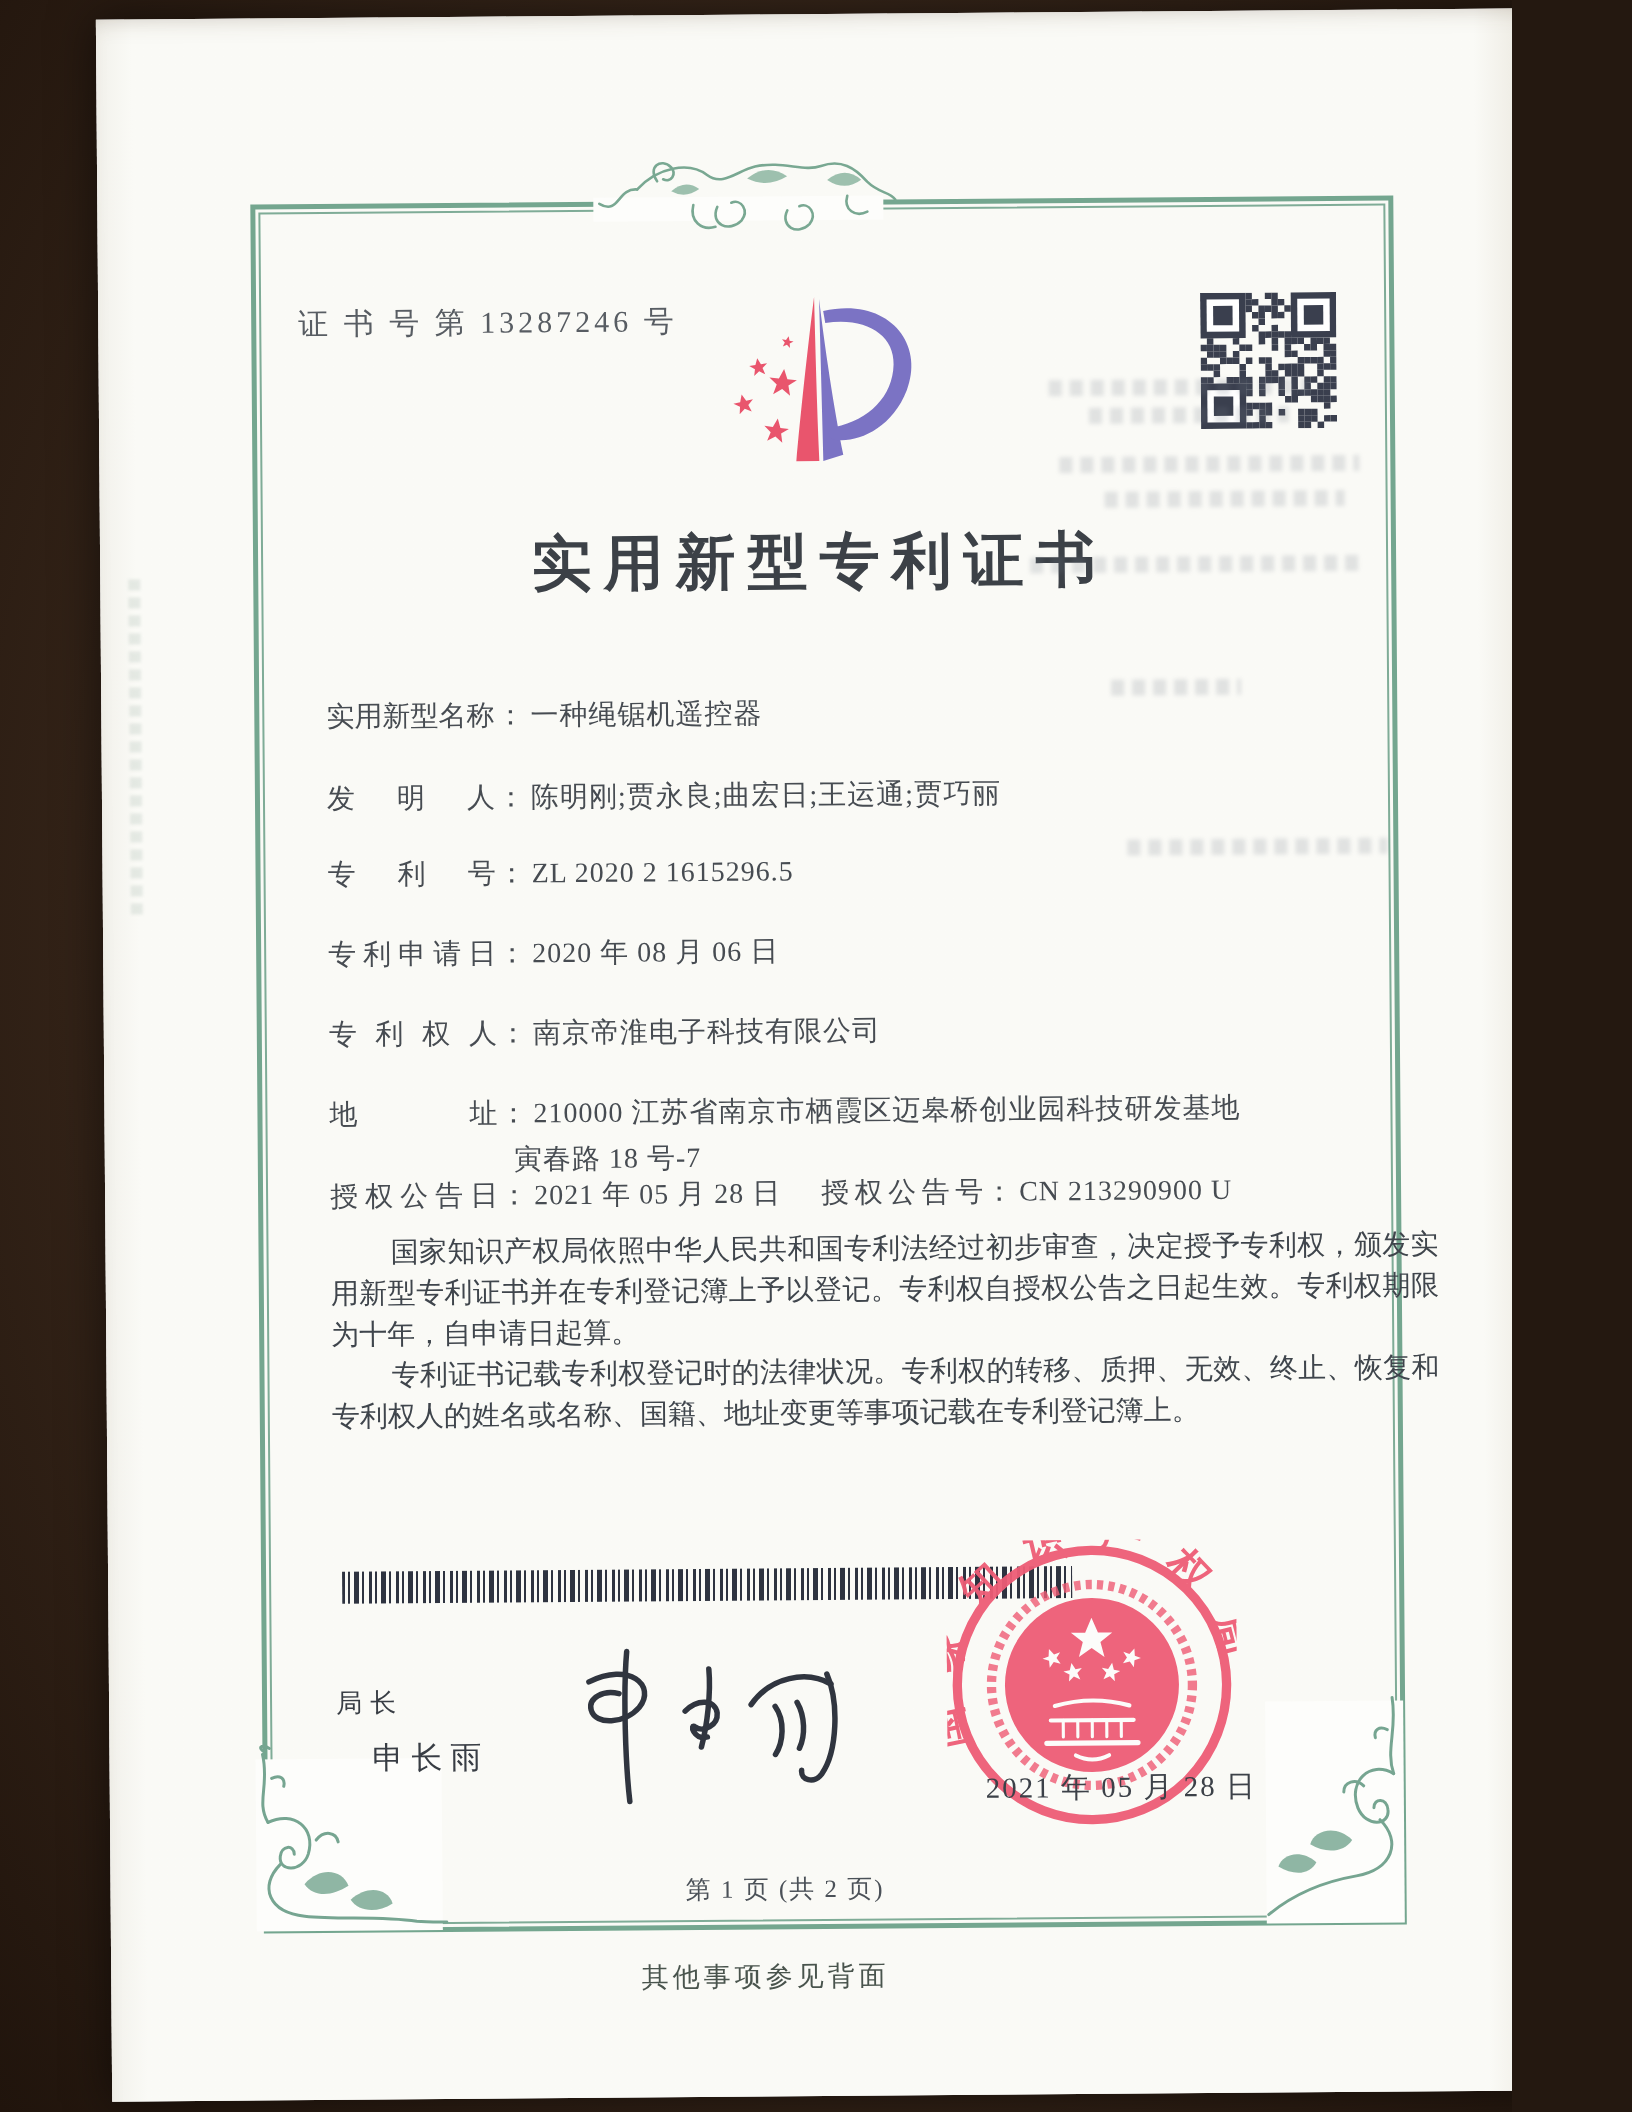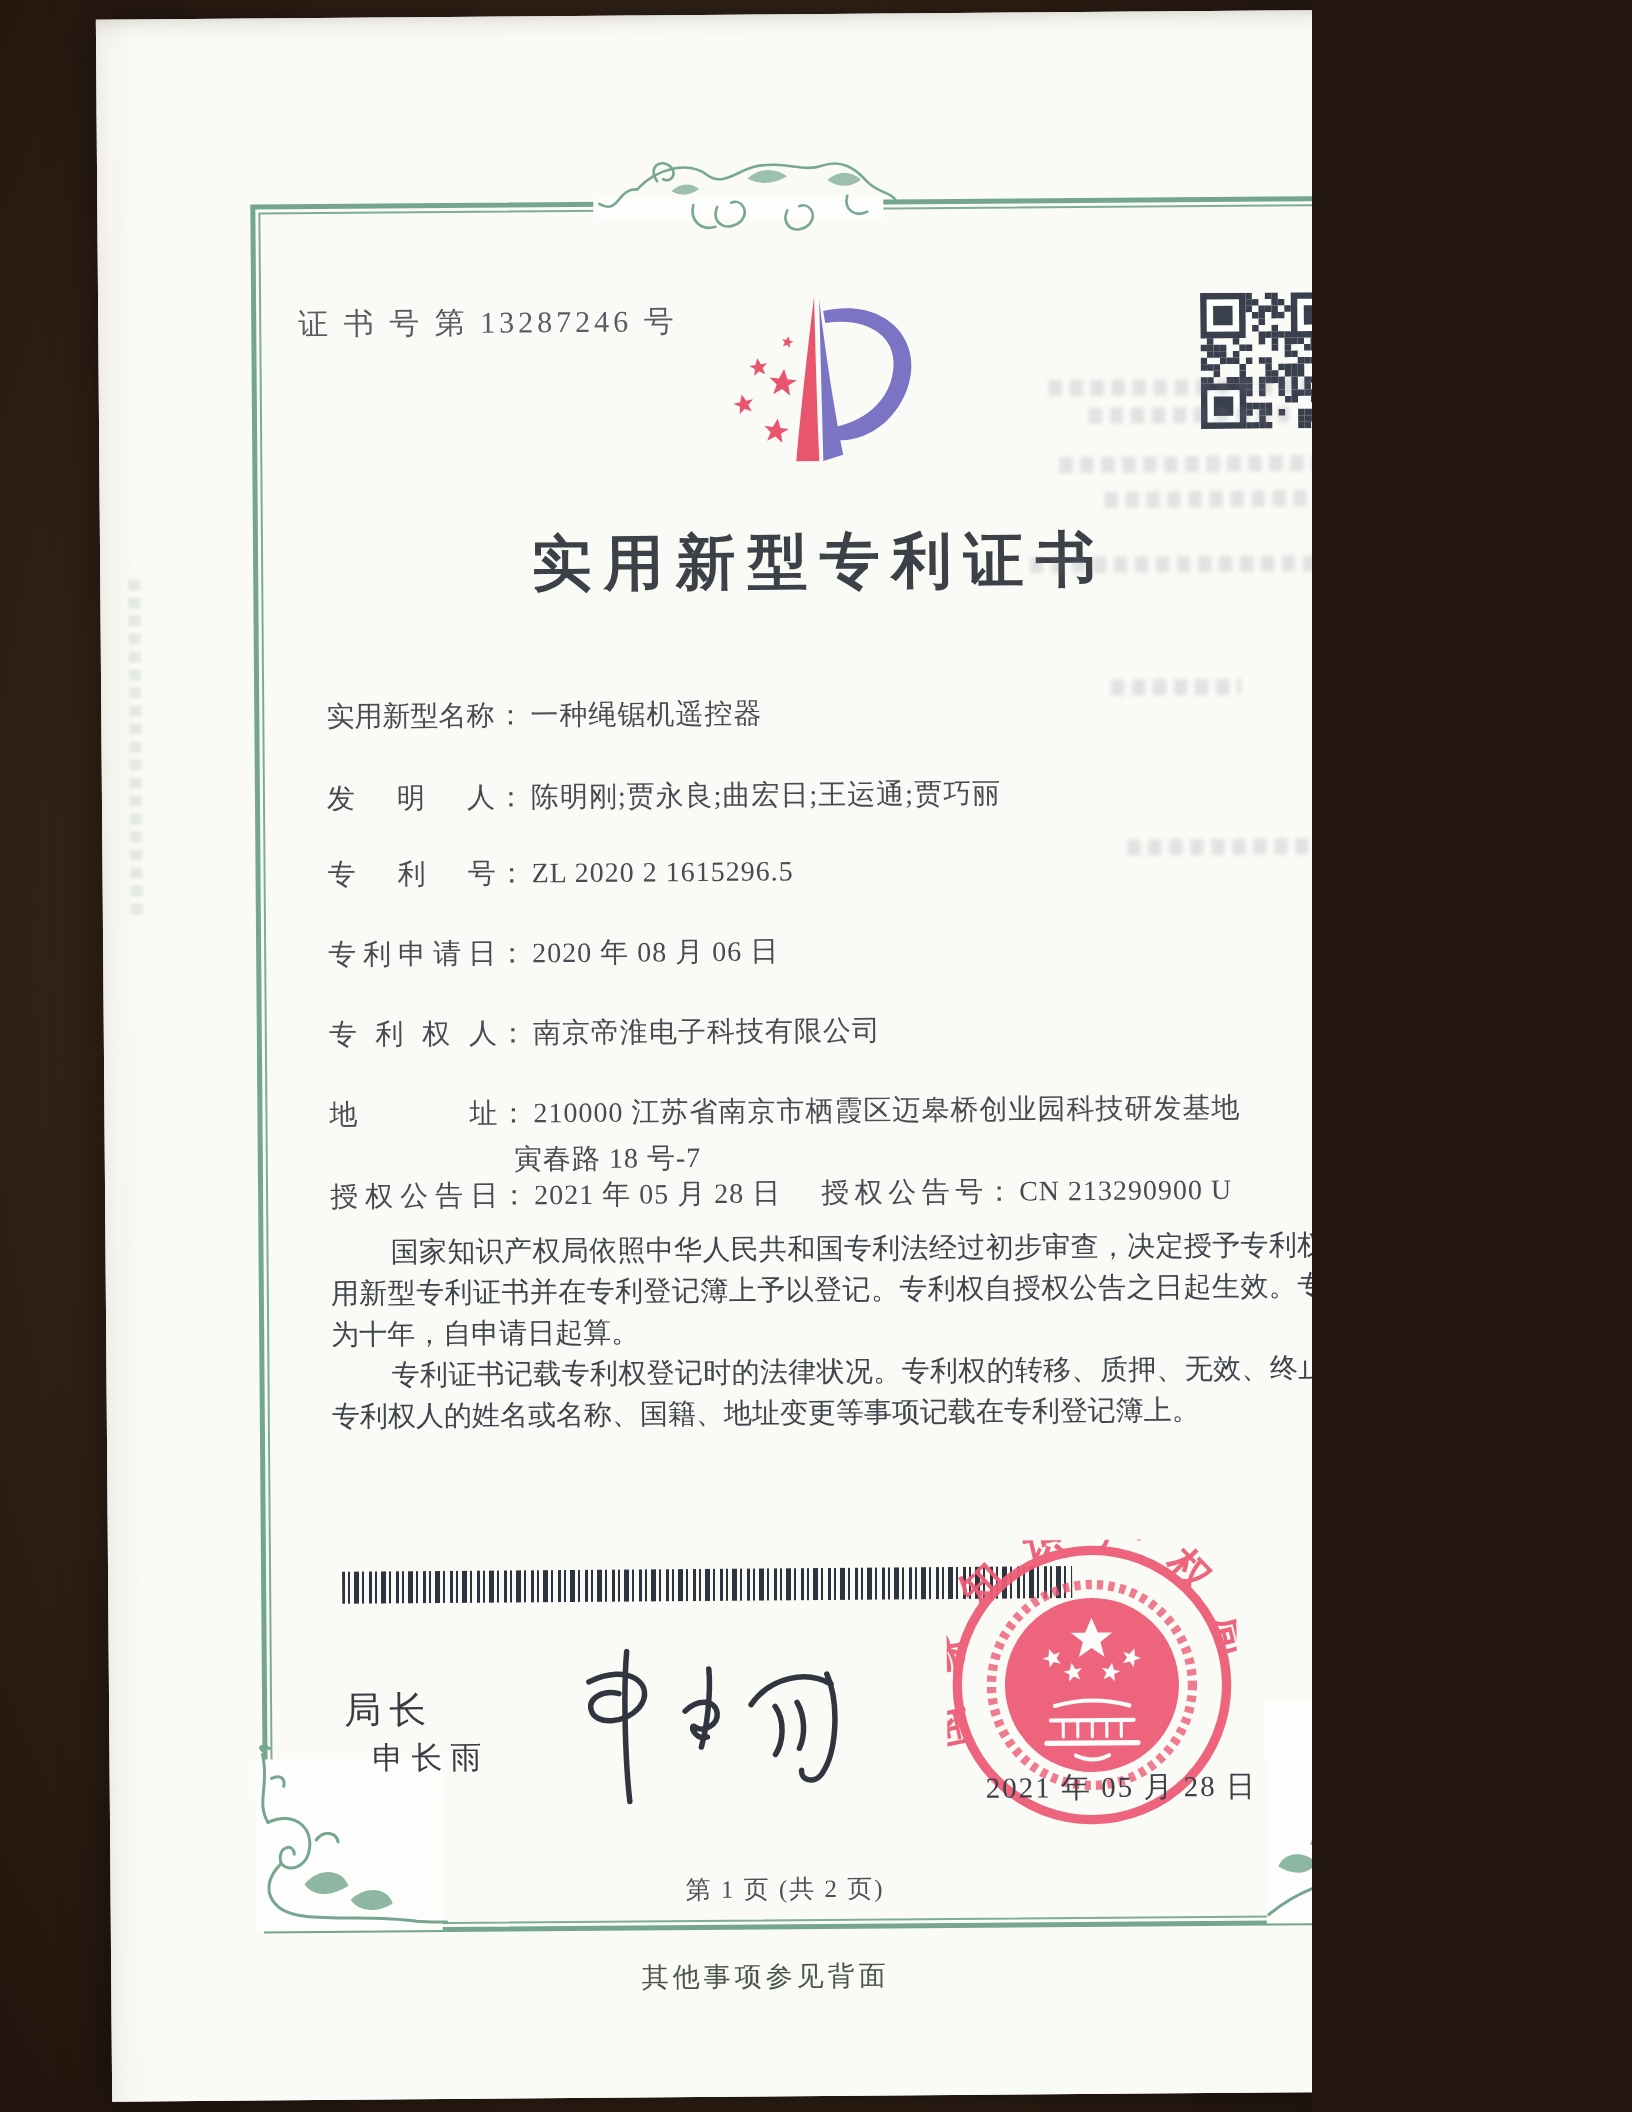--- a/index.html
+++ b/index.html
@@ -1,17 +1,17 @@
 <!DOCTYPE html>
 <html><head>
 <meta charset="utf-8">
 <style>
   html,body{margin:0;padding:0;}
   body{background:#241810;font-family:"Liberation Serif","DejaVu Serif",serif;}
-  #photo{position:relative;width:1312px;height:2112px;overflow:hidden;
+  #photo{position:relative;width:1512px;height:2112px;overflow:hidden;
     background:radial-gradient(ellipse at 55% 45%, #4a3524 0%, #37261a 55%, #20140c 100%);}
   #paper{position:absolute;left:104px;top:14px;width:1450px;height:2082px;
     background:linear-gradient(90deg,#f5f4f0 0%,#fdfdfb 2.5%,#fdfdfb 95%,#efece5 98.6%,#ddd7cc 100%),#fcfcfa;
     background-blend-mode:multiply;
     transform:rotate(-0.45deg);transform-origin:50% 50%;
     box-shadow:0 0 46px rgba(0,0,0,.55), inset 0 14px 26px -18px rgba(90,70,50,.35);}
   .abs{position:absolute;}
   
   #frame{position:absolute;left:153px;top:186px;width:1133px;height:1719px;
     border:5px solid #74a68f;}
@@ -26,21 +26,21 @@
   .colon{display:inline-block;margin:0 6px 0 2px;}
   .fvalue{letter-spacing:1px;}
   .fvalue2{display:block;margin-left:184px;letter-spacing:1px;}
   .grantno{position:absolute;left:491px;top:0;white-space:nowrap;}
   .flabel2{display:inline-block;width:162px;text-align:justify;text-align-last:justify;}
   .bodytext{left:225px;top:1214px;width:1108px;font-size:28px;line-height:41px;
     color:#3f454c;text-align:justify;}
   .bodytext p{margin:0;text-indent:2.15em;}
   .barcode{left:234px;top:1554px;width:730px;height:32px;
     background:repeating-linear-gradient(90deg,#2e3340 0 3px,transparent 3px 6px,#2e3340 6px 8px,transparent 8px 12px,#2e3340 12px 17px,transparent 17px 20px,#2e3340 20px 22px,transparent 22px 27px);}
-  .director{left:235px;top:1668px;font-size:37px;color:#383d44;font-family:Liberation Sans, sans-serif;letter-spacing:8px;}
+  .director{left:227px;top:1668px;font-size:26px;color:#383d44;font-family:Liberation Sans, sans-serif;letter-spacing:8px;}
   .director2{left:231px;top:1720px;font-size:31px;color:#383d44;font-family:"Liberation Sans","DejaVu Sans",sans-serif;letter-spacing:8px;margin-left:32px;}
   .sealdate{left:876px;top:1756px;font-size:29px;color:#3c4148;letter-spacing:2px;z-index:6;}
   .pageno{left:153px;top:1858px;width:1133px;text-align:center;font-size:25px;color:#4b5158;
     transform:translateX(-45px);letter-spacing:2px;}
   .backnote{left:153px;top:1944px;width:1133px;text-align:center;font-size:27px;color:#49544d;
     transform:translateX(-65px);letter-spacing:4px;}
   
   .smudge{position:absolute;height:16px;opacity:.33;filter:blur(2.2px);
     background:repeating-linear-gradient(90deg,rgba(110,118,132,.55) 0 13px,transparent 13px 21px);}
   .smudge-v{position:absolute;width:12px;opacity:.30;filter:blur(1.8px);

